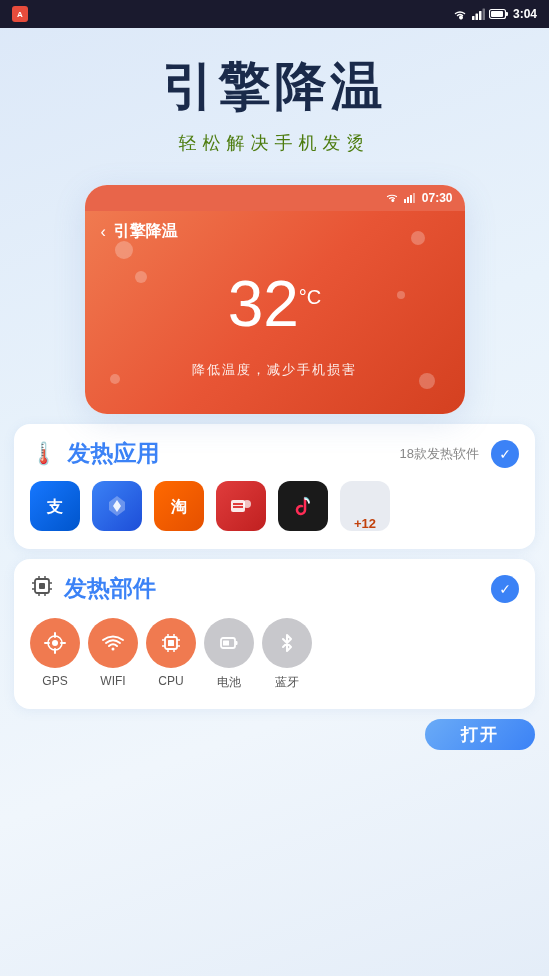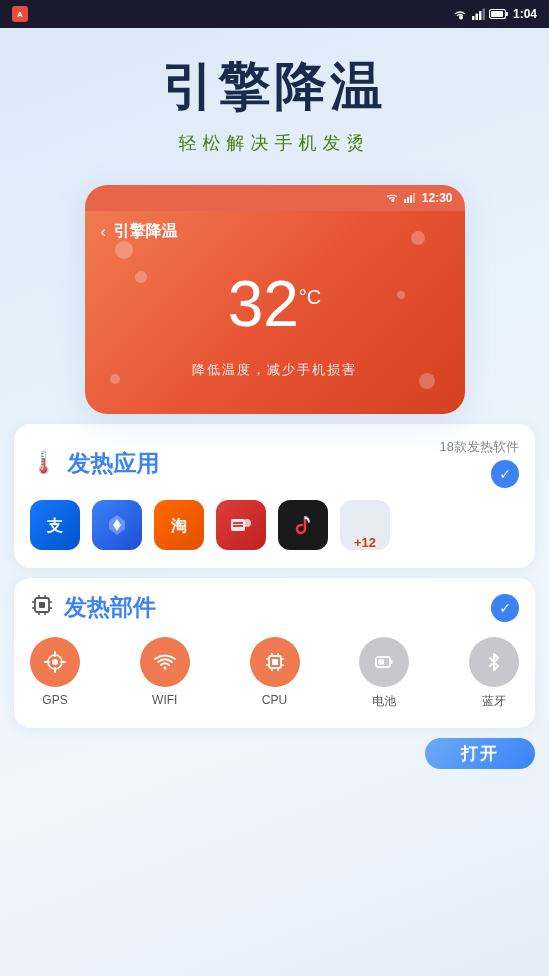--- a/index.html
+++ b/index.html
@@ -224,23 +224,24 @@
       background: rgba(100,120,160,0.15);
       color: #c2410c;
       font-size: 13px;
       font-weight: 700;
       align-items: flex-end;
     }
 
     
     .components-row {
       display: flex;
+      gap: 8px;
       padding: 14px 0 4px;
       align-items: flex-start;
-      justify-content: space-between;
+      justify-content: flex-start;
     }
     .component-item {
       display: flex;
       flex-direction: column;
       align-items: center;
       gap: 6px;
     }
     .component-icon {
       width: 50px;
       height: 50px;
@@ -299,21 +300,21 @@
       <rect x="4.5" y="5.5" width="2.5" height="6.5" fill="white" rx="0.5"></rect>
       <rect x="8" y="3" width="2.5" height="9" fill="white" rx="0.5"></rect>
       <rect x="11.5" y="0.5" width="2.5" height="11.5" fill="rgba(255,255,255,0.4)" rx="0.5"></rect>
     </svg>
 
     <svg width="20" height="12" viewBox="0 0 20 12">
       <rect x="0.5" y="1.5" width="16" height="9" rx="2" stroke="white" stroke-width="1.2" fill="none"></rect>
       <rect x="16.5" y="4" width="2.5" height="4" rx="1" fill="white"></rect>
       <rect x="2" y="3" width="12" height="6" rx="1" fill="white"></rect>
     </svg>
-    <span>1:04</span>
+    <span>3:04</span>
   </div>
 </div>
 
 <div class="main-content">
 
   <div class="hero-section">
     <div class="hero-title">引擎降温</div>
     <div class="hero-subtitle">轻松解决手机发烫</div>
   </div>
 
@@ -325,21 +326,21 @@
           <path d="M6 7.5 a0.8 0.8 0 1 1 0 .01" stroke="white" stroke-width="1.5" fill="white"></path>
           <path d="M3.5 5.5 Q6 3.8 8.5 5.5" stroke="white" stroke-width="1.2" fill="none" stroke-linecap="round"></path>
           <path d="M1.5 3.5 Q6 1 10.5 3.5" stroke="white" stroke-width="1.2" fill="none" stroke-linecap="round"></path>
         </svg>
         <svg width="12" height="10" viewBox="0 0 12 10">
           <rect x="0" y="6" width="2" height="4" fill="white" rx="0.3"></rect>
           <rect x="3" y="4" width="2" height="6" fill="white" rx="0.3"></rect>
           <rect x="6" y="2" width="2" height="8" fill="white" rx="0.3"></rect>
           <rect x="9" y="0" width="2" height="10" fill="rgba(255,255,255,0.5)" rx="0.3"></rect>
         </svg>
-        <span class="phone-status-text">12:30</span>
+        <span class="phone-status-text">07:30</span>
       </div>
 
       <div class="phone-header">
 
         <div class="bubble bubble-1"></div>
         <div class="bubble bubble-2"></div>
         <div class="bubble bubble-3"></div>
         <div class="bubble bubble-4"></div>
         <div class="bubble bubble-5"></div>
         <div class="bubble bubble-6"></div>
@@ -357,21 +358,21 @@
       </div>
     </div>
   </div>
 
   <div class="card-section">
     <div class="section-header">
       <div class="section-left">
         <span class="section-icon">🌡️</span>
         <span class="section-title">发热应用</span>
       </div>
-      <div style="display:flex;align-items:flex-end;gap:4px;flex-direction:column;">
+      <div style="display:flex;align-items:center;gap:12px;">
         <span class="section-count">18款发热软件</span>
         <div class="check-badge">✓</div>
       </div>
     </div>
     <div class="apps-row">
 
       <div class="app-icon-wrapper">
         <div class="app-icon app-alipay">
           <svg width="28" height="28" viewBox="0 0 28 28">
               <text x="14" y="20" text-anchor="middle" font-size="16" font-weight="bold" fill="white">支</text>

